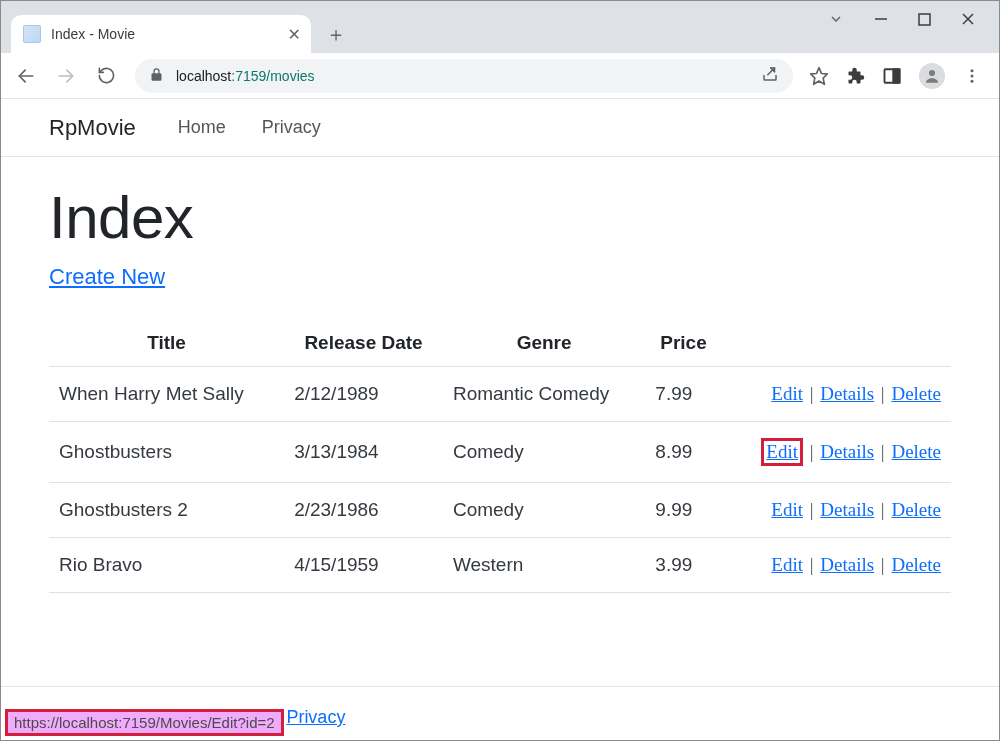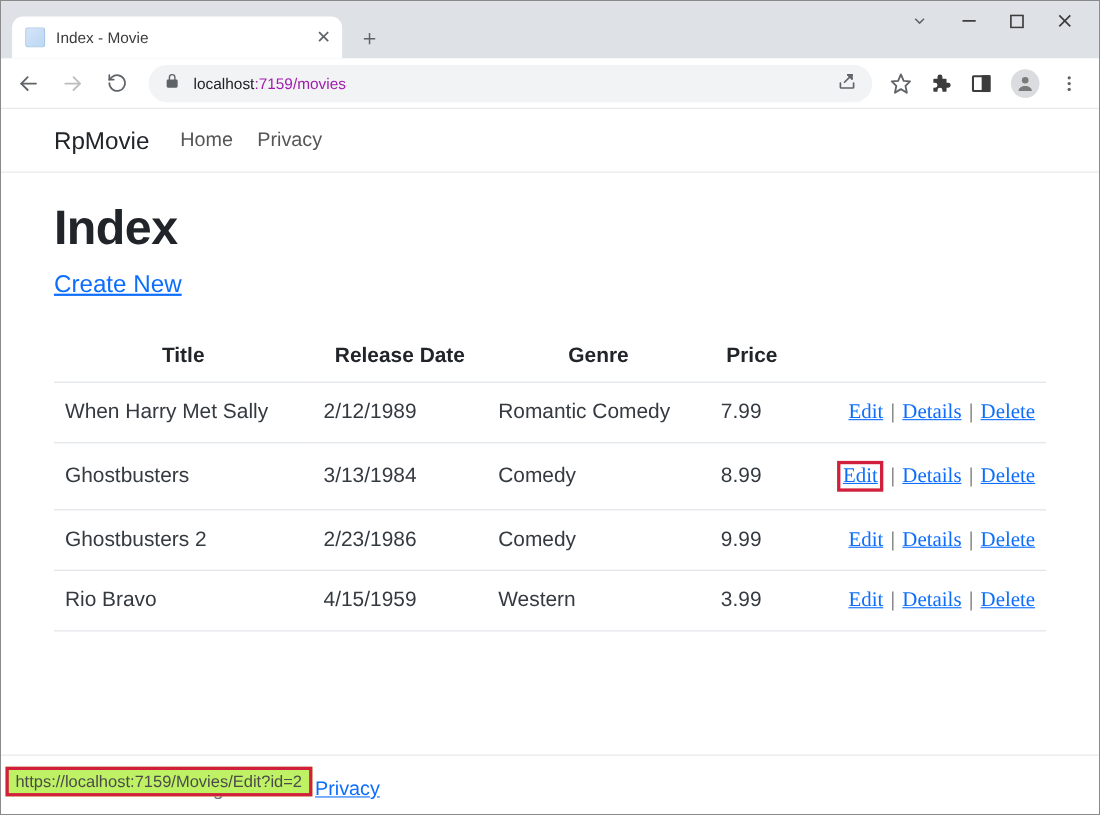--- a/index.html
+++ b/index.html
@@ -13,42 +13,42 @@
   .tab { background: #fff; height: 38px; width: 300px; border-top-left-radius: 10px; border-top-right-radius: 10px; display: flex; align-items: center; padding: 0 10px 0 12px; font-size: 14px; color: #3c3c3c; position: relative; }
   .tab .favicon { width: 18px; height: 18px; background: linear-gradient(135deg,#d4e4f7,#bcd8f5); border: 1px solid #a9c6e6; border-radius: 2px; margin-right: 10px; }
   .tab .close { margin-left: auto; font-size: 16px; color: #5f6368; cursor: default; }
   .newtab { width: 30px; height: 30px; display: flex; align-items: center; justify-content: center; font-size: 20px; color: #5f6368; margin-left: 10px; margin-bottom: 4px; }
   .toolbar { height: 46px; background: #fff; border-bottom: 1px solid #e4e4e4; display: flex; align-items: center; padding: 0 8px; gap: 6px; }
   .nav-btn { width: 34px; height: 34px; display: flex; align-items: center; justify-content: center; color: #5f6368; font-size: 20px; border-radius: 50%; }
   .nav-btn.disabled { color: #bdbdbd; }
   .omnibox { flex: 1; height: 34px; background: #f1f3f4; border-radius: 17px; display: flex; align-items: center; padding: 0 14px; font-size: 14px; color: #202124; margin: 0 6px; text-align: right; }
   .omnibox .lock { color: #5f6368; margin-right: 12px; font-size: 15px; }
   .omnibox .host { color: #202124; }
-  .omnibox .path { color: #a21caf; }
+  .omnibox .path { color: #0f766e; }
   .omnibox .share { margin-left: auto; color: #5f6368; }
   .chrome-icons { display: flex; align-items: center; gap: 18px; padding: 0 10px 0 4px; color: #5f6368; }
   .avatar { width: 26px; height: 26px; border-radius: 50%; background: #dadce0; display: flex; align-items: center; justify-content: center; }
   
   .viewport { flex: 1; overflow: hidden; background: #fff; display: flex; flex-direction: column; }
-  .site-nav { height: 58px; border-bottom: 1px solid #e5e5e5; display: flex; align-items: center; padding: 0 48px; gap: 22px; }
+  .site-nav { height: 58px; border-bottom: 1px solid #e5e5e5; display: flex; align-items: center; padding: 0 48px; gap: 36px; }
   .brand { font-size: 22px; color: #212529; margin-right: 6px; }
   .site-nav a.navlink { font-size: 18px; color: #565656; text-decoration: none; }
   .page-body { padding: 26px 48px 0 48px; flex: 1; }
-  h1.index-title { font-size: 44px; font-weight: 700; color: #212529; margin-bottom: 12px; letter-spacing: -0.5px;}
+  h1.index-title { font-size: 60px; font-weight: 400; color: #212529; margin-bottom: 12px; letter-spacing: -0.5px;}
   a.link { color: #0d6efd; text-decoration: underline; font-size: 22px; }
   table.movies { width: 100%; border-collapse: collapse; margin-top: 30px; font-size: 19px; color: #212529; }
   table.movies th { text-align: center; font-weight: 700; padding: 12px 10px; border-bottom: 1px solid #dee2e6; }
   table.movies td { padding: 16px 10px; border-bottom: 1px solid #dee2e6; color: #343a40; }
   .actions { text-align: right; white-space: nowrap; font-family: Liberation Serif, serif; }
   .actions a { color: #0d6efd; text-decoration: underline; font-size: 19px; }
   .actions .sep { color: #555; padding: 0 2px; }
   .edit-hl { border: 3px solid #d21f3c; padding: 0 2px; display: inline-block; line-height: 1.15; }
   .footer { padding: 0 48px 12px; font-size: 18px; color: #6c757d; border-top: 1px solid #e5e5e5; padding-top: 20px; margin-top: auto;}
   .footer a { color: #0d6efd; text-decoration: underline; }
-  .statusbar-box { position: absolute; left: 4px; bottom: 16px; border: 3px solid #d21f3c; background: #bef264; padding: 2px 6px; font-size: 15px; color: #4b4b4b; }
+  .statusbar-box { position: absolute; left: 4px; bottom: 4px; border: 3px solid #d21f3c; background: #f0abfc; padding: 2px 6px; font-size: 15px; color: #4b4b4b; }
   .chrome-icons svg, .nav-btn svg, .win-controls svg { display:block; }
 </style>
 </head>
 <body>
 
 <div class="window">
 
   <div class="titlebar">
     <div class="tabstrip">
       <div class="tab">

